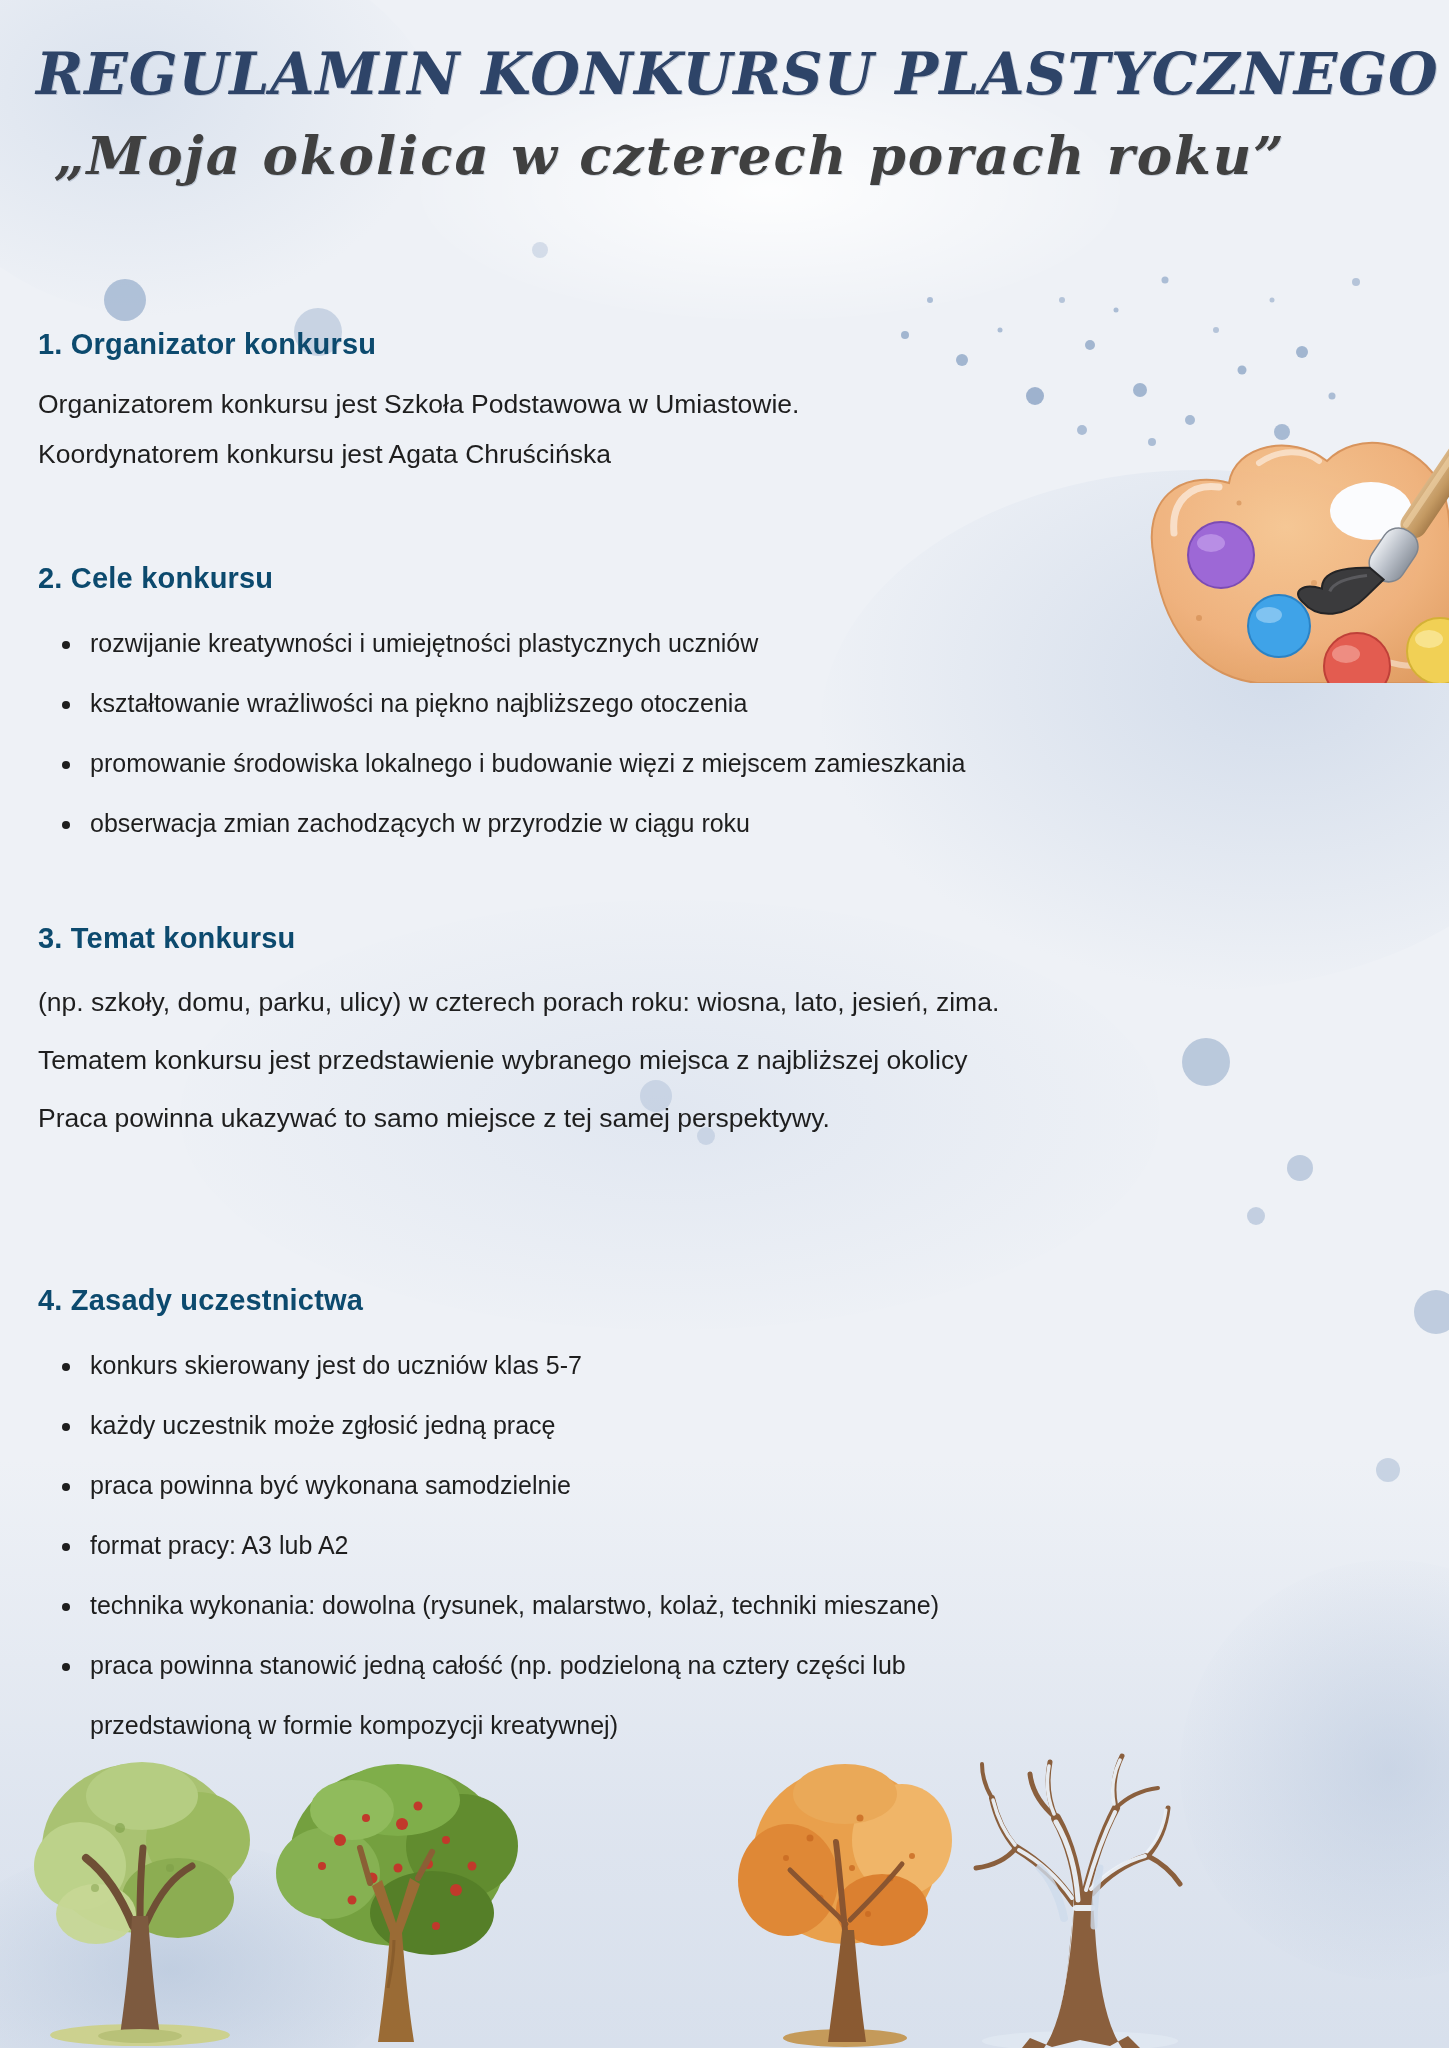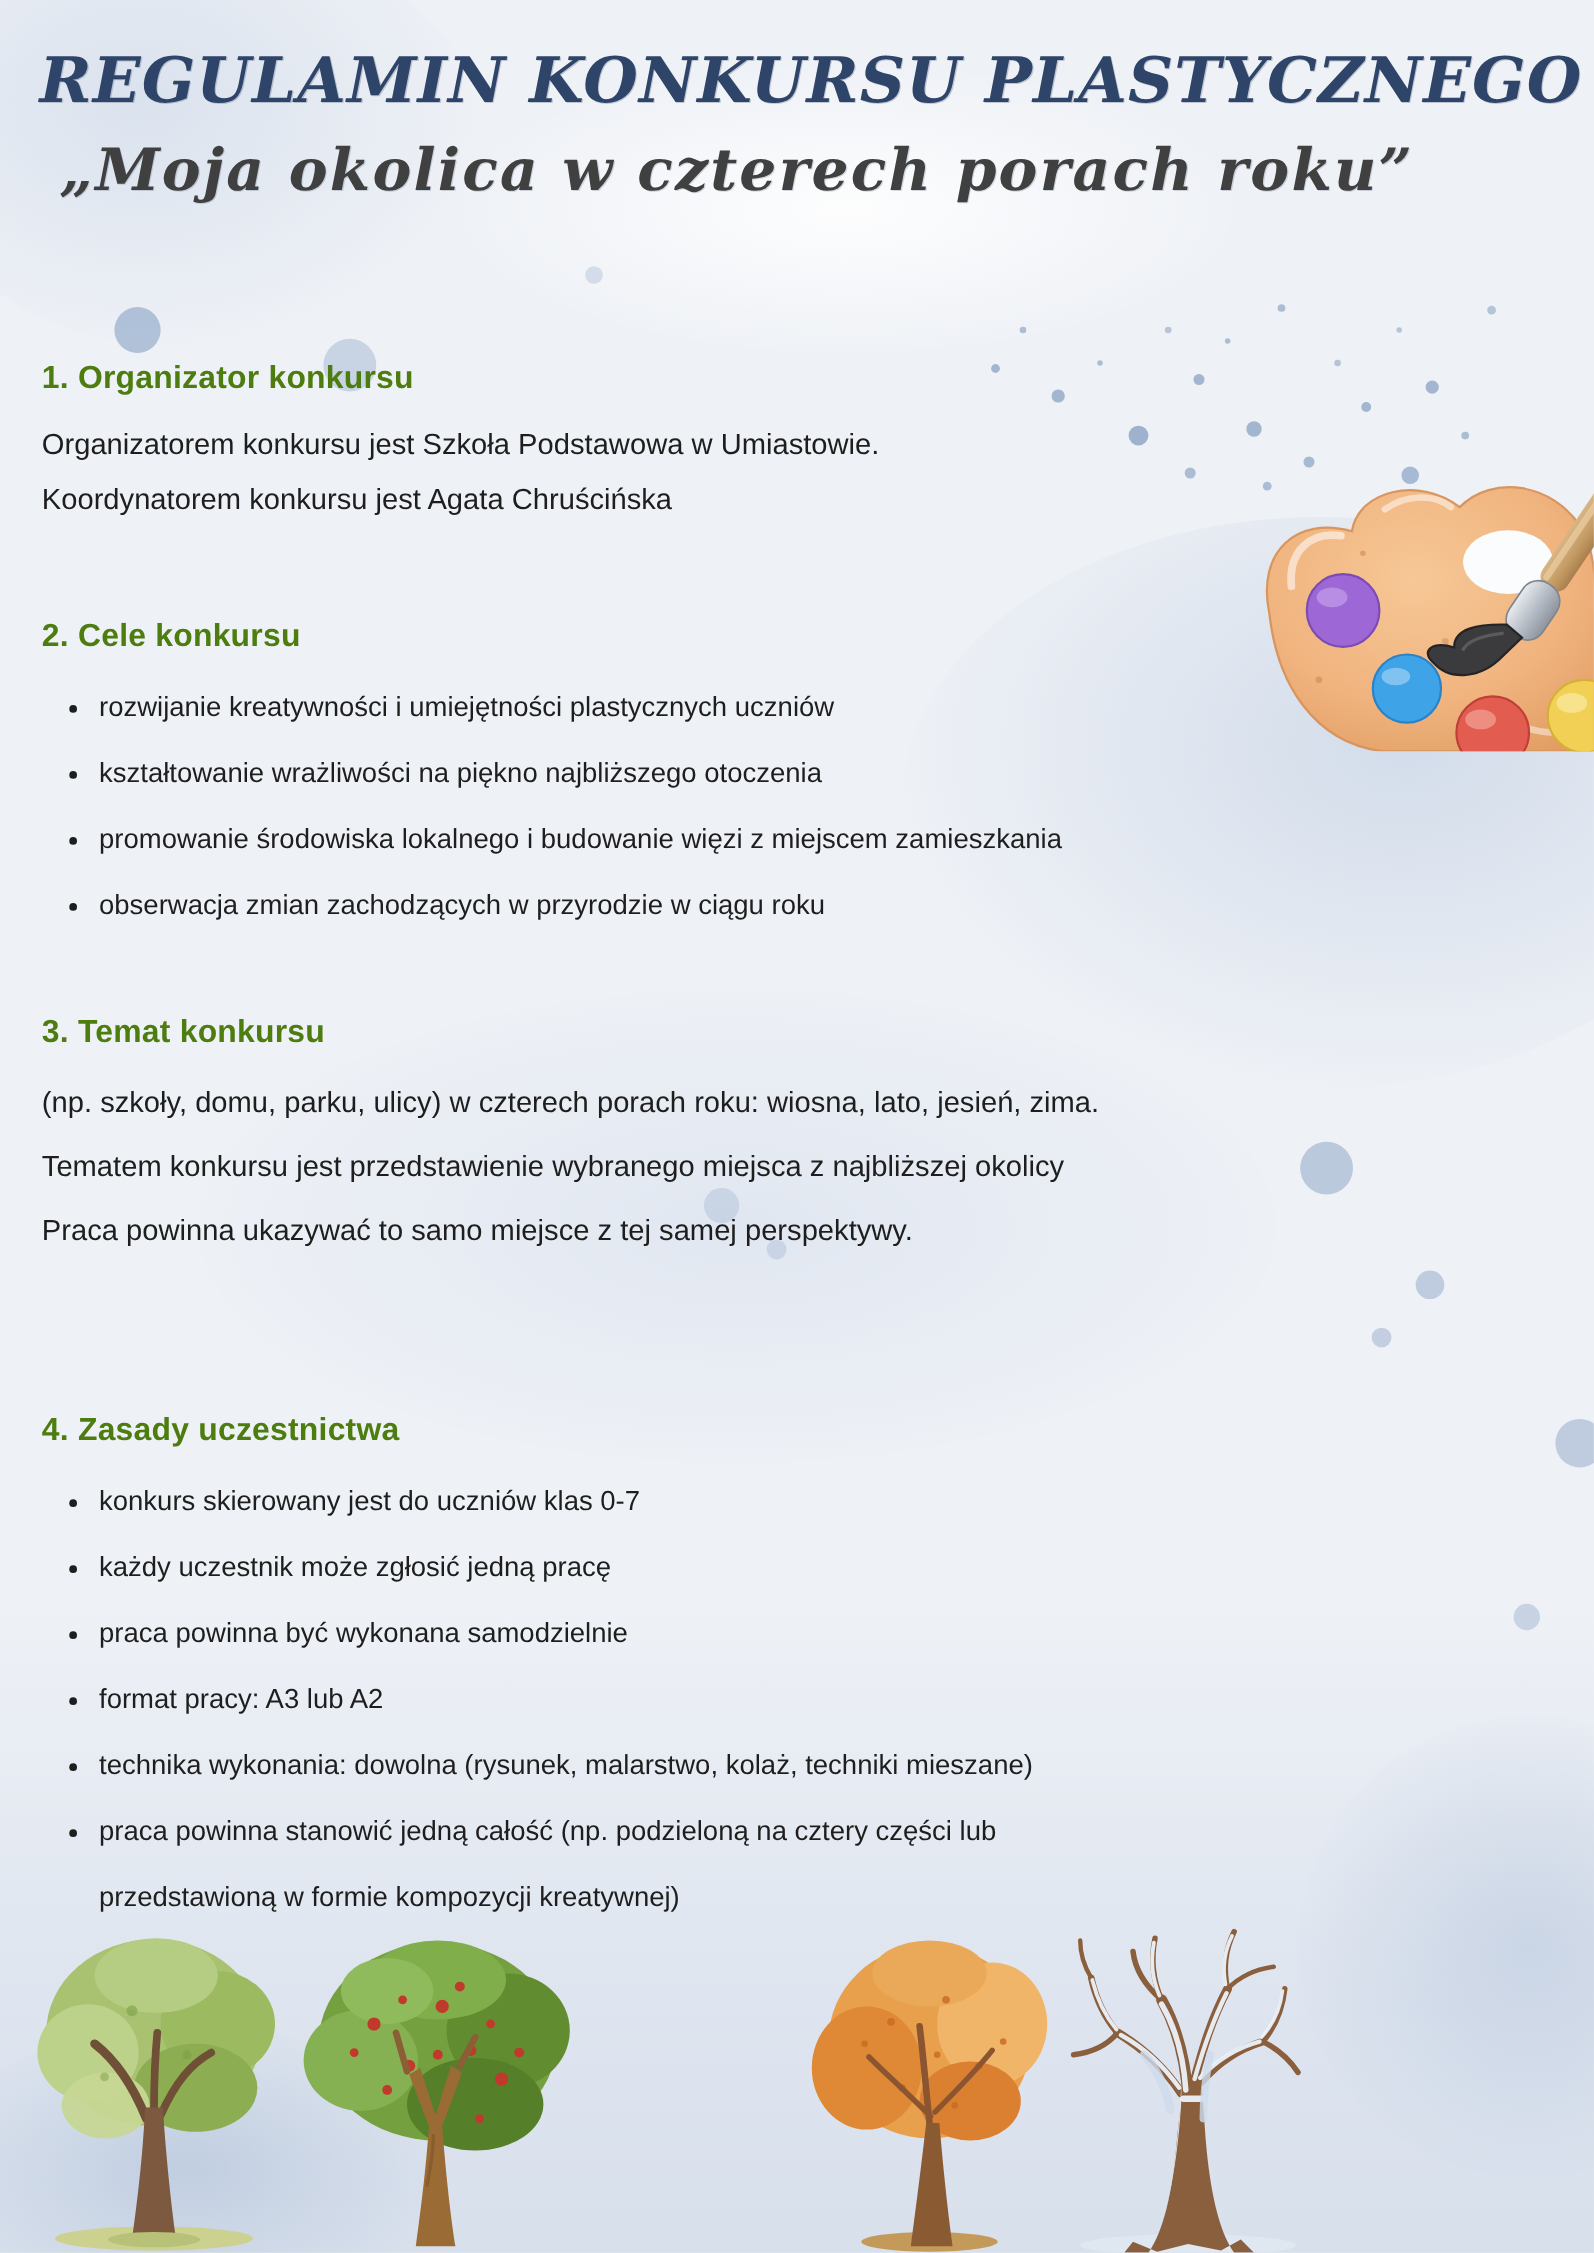--- a/index.html
+++ b/index.html
@@ -33,21 +33,21 @@
     text-shadow:1px 1px 0 rgba(46,68,104,.25);
   }
   .subtitle-line{
     position:absolute;left:54px;top:124px;
     font-family:"DejaVu Serif", serif;font-style:italic;font-weight:700;
     font-size:53px;letter-spacing:2px;color:#404040;white-space:nowrap;
     text-shadow:1px 1px 0 rgba(46,68,104,.2);
   }
   .section{position:absolute;left:38px;width:1080px;}
   .section h2{
-    margin:0 0 18px 0;font-size:29px;font-weight:700;color:#4d7c0f;letter-spacing:.2px;
+    margin:0 0 18px 0;font-size:29px;font-weight:700;color:#0c4a6e;letter-spacing:.2px;
   }
   .section p{margin:0;font-size:26.5px;line-height:50px;}
   .section.wide-lines p{line-height:58px;}
   .section ul{margin:4px 0 0 8px;padding-left:38px;}
   .section li{font-size:25px;line-height:60px;padding-left:6px;}
   #section-1{top:328px;}
   #section-2{top:562px;}
   #section-3{top:922px;}
   #section-4{top:1264px;width:1030px;margin-top:20px;}
   
@@ -123,21 +123,21 @@
 <div class="section wide-lines" id="section-3">
   <h2>3. Temat konkursu</h2>
   <p>(np. szkoły, domu, parku, ulicy) w czterech porach roku: wiosna, lato, jesień, zima.</p>
   <p>Tematem konkursu jest przedstawienie wybranego miejsca z najbliższej okolicy</p>
   <p>Praca powinna ukazywać to samo miejsce z tej samej perspektywy.</p>
 </div>
 
 <div class="section" id="section-4">
   <h2>4. Zasady uczestnictwa</h2>
   <ul>
-    <li>konkurs skierowany jest do uczniów klas 0-7</li>
+    <li>konkurs skierowany jest do uczniów klas 5-7</li>
     <li>każdy uczestnik może zgłosić jedną pracę</li>
     <li>praca powinna być wykonana samodzielnie</li>
     <li>format pracy: A3 lub A2</li>
     <li>technika wykonania: dowolna (rysunek, malarstwo, kolaż, techniki mieszane)</li>
     <li>praca powinna stanowić jedną całość (np. podzieloną na cztery części lub przedstawioną w formie kompozycji kreatywnej)</li>
   </ul>
 </div>
 
 <div class="palette-wrap">
 <svg width="310" height="300" viewBox="0 0 310 300">

